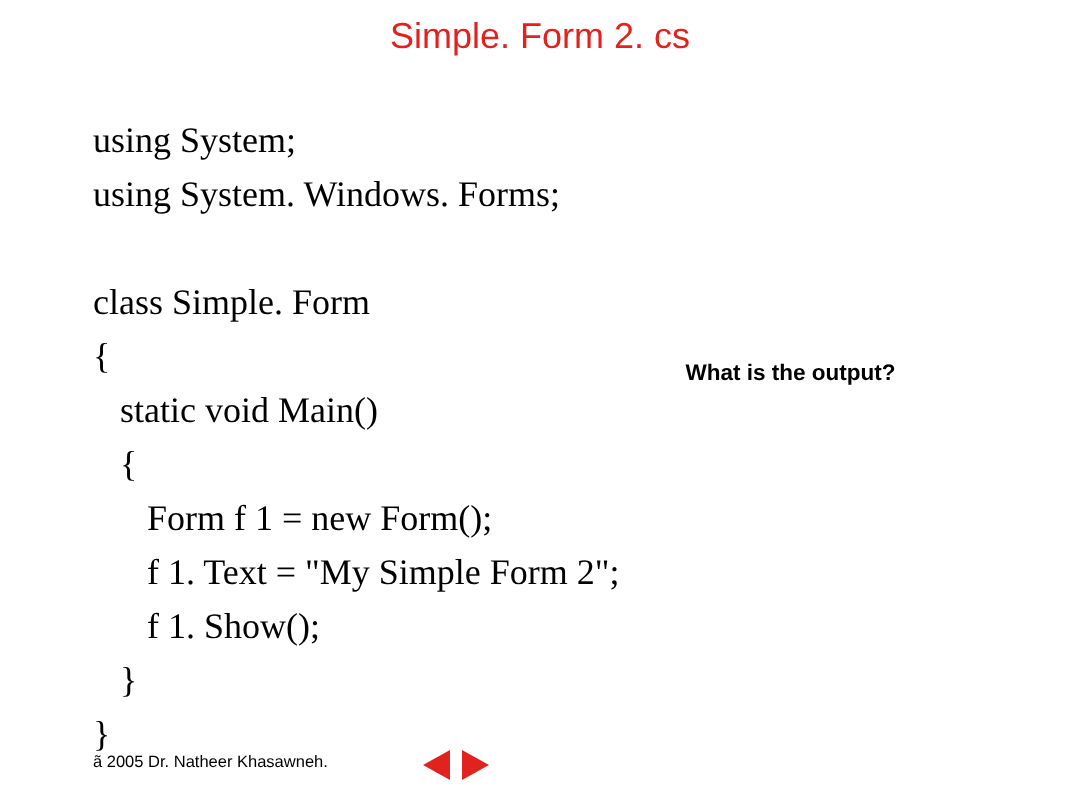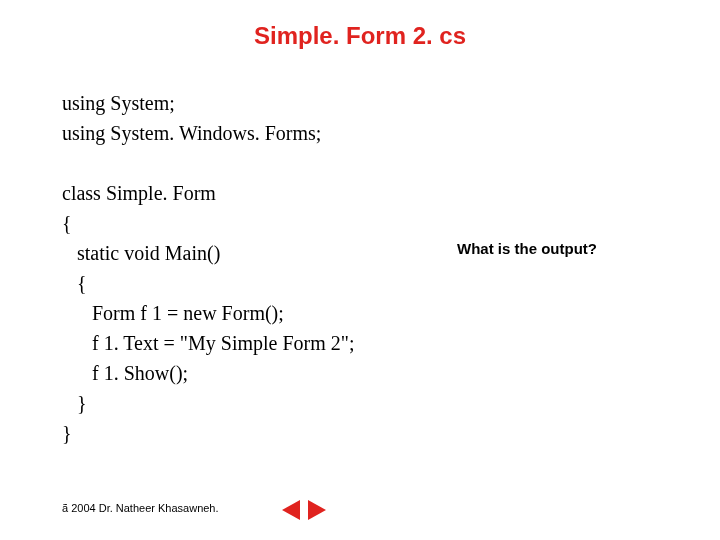--- a/index.html
+++ b/index.html
@@ -7,31 +7,31 @@
     padding: 0;
     width: 720px;
     height: 540px;
     background: #ffffff;
     font-family: "Times New Roman", Times, serif;
     position: relative;
     overflow: hidden;
   }
   .title {
     font-family: Arial, Helvetica, sans-serif;
-    font-weight: bold;
+    font-weight: normal;
     font-size: 24px;
     color: #e0231f;
     text-align: center;
-    margin-top: 22px;
+    margin-top: 11px;
   }
   .code {
     position: absolute;
     left: 62px;
-    top: 88px;
-    font-size: 20px;
+    top: 76px;
+    font-size: 24px;
     color: #000;
     line-height: 1.5;
     white-space: pre;
   }
   .question {
     position: absolute;
     left: 457px;
     top: 240px;
     font-family: Arial, Helvetica, sans-serif;
     font-weight: bold;
@@ -80,18 +80,18 @@
    static void Main()
    {
       Form f 1 = new Form();
       f 1. Text = "My Simple Form 2";
       f 1. Show();
    }
 }</div>
 
 <div class="question">What is the output?</div>
 
-<div class="footer">ã 2004 Dr. Natheer Khasawneh.</div>
+<div class="footer">ã 2005 Dr. Natheer Khasawneh.</div>
 
 <div class="nav">
   <div class="arrow-btn arrow-left" title="previous-slide"></div>
   <div class="arrow-btn arrow-right" title="next-slide"></div>
 </div>
 
 </body></html>

